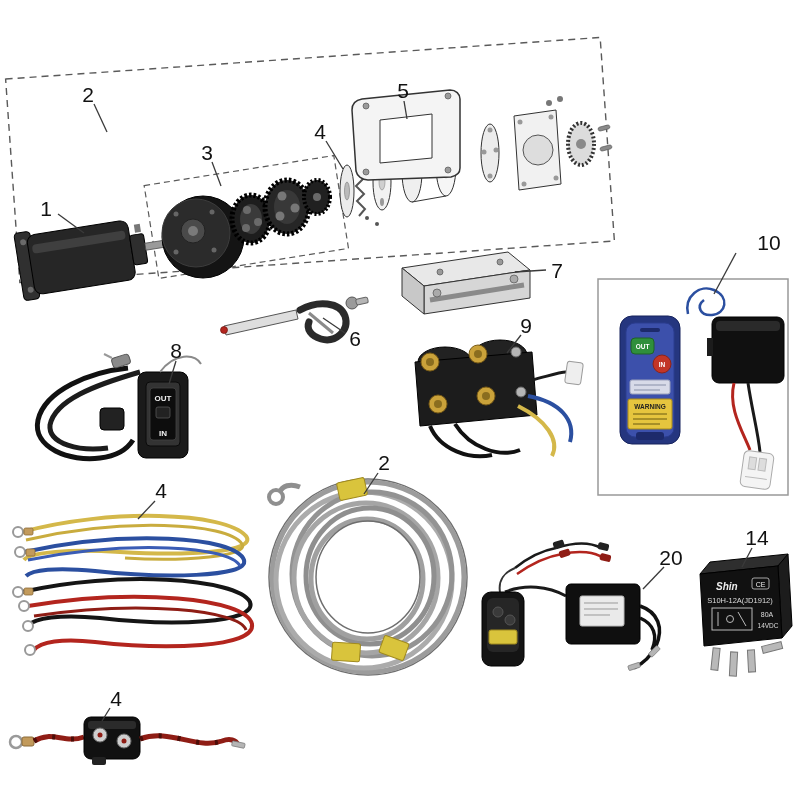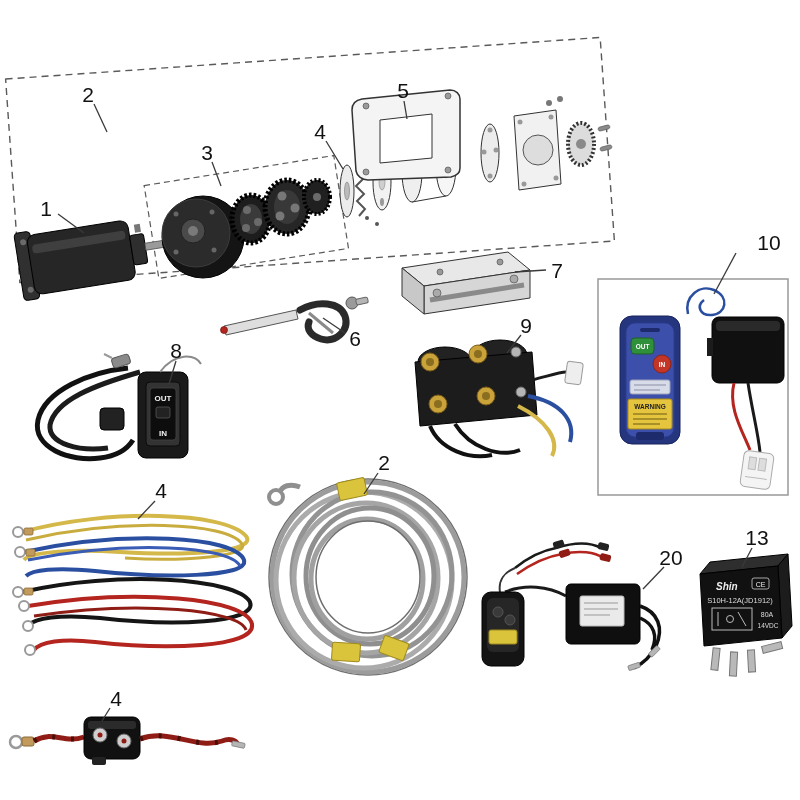--- a/index.html
+++ b/index.html
@@ -328,16 +328,16 @@
 <div class="pn" style="left:320px;top:131px">4</div>
 <div class="pn" style="left:403px;top:90px">5</div>
 <div class="pn" style="left:355px;top:338px">6</div>
 <div class="pn" style="left:557px;top:270px">7</div>
 <div class="pn" style="left:176px;top:350px">8</div>
 <div class="pn" style="left:526px;top:325px">9</div>
 <div class="pn" style="left:769px;top:242px">10</div>
 <div class="pn" style="left:161px;top:490px">4</div>
 <div class="pn" style="left:384px;top:462px">2</div>
 <div class="pn" style="left:671px;top:557px">20</div>
-<div class="pn" style="left:757px;top:537px">13</div>
+<div class="pn" style="left:757px;top:537px">14</div>
 <div class="pn" style="left:116px;top:698px">4</div>
 
 </div>
 
 </body></html>

